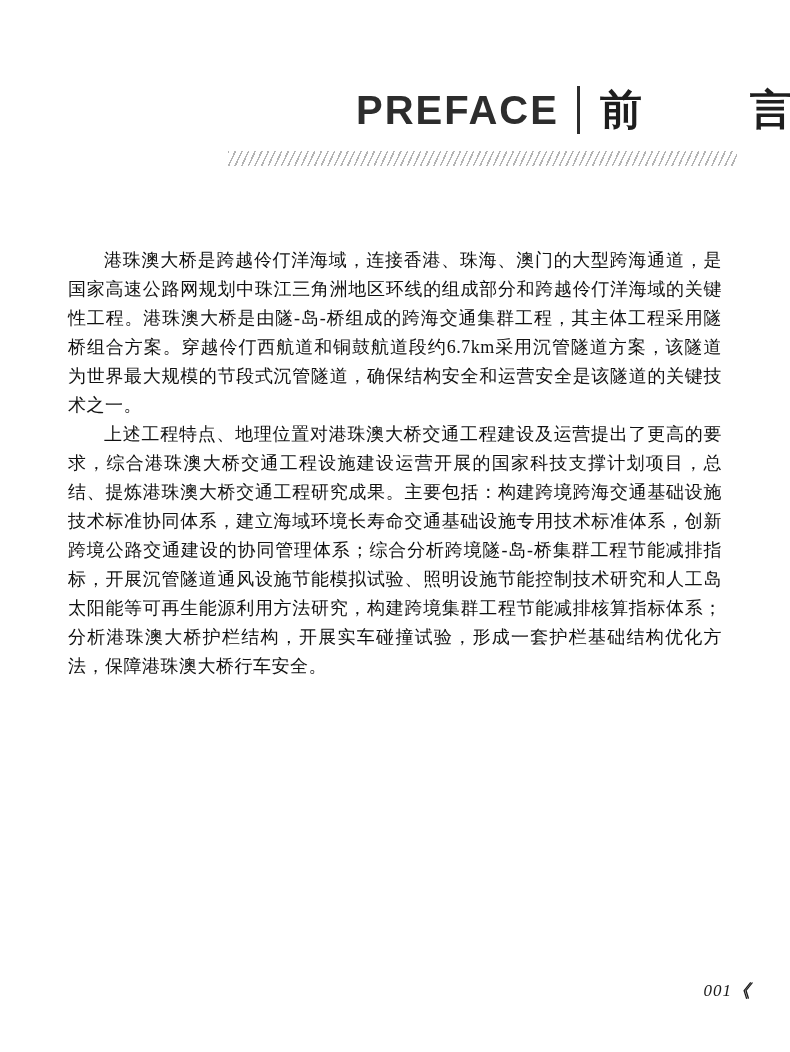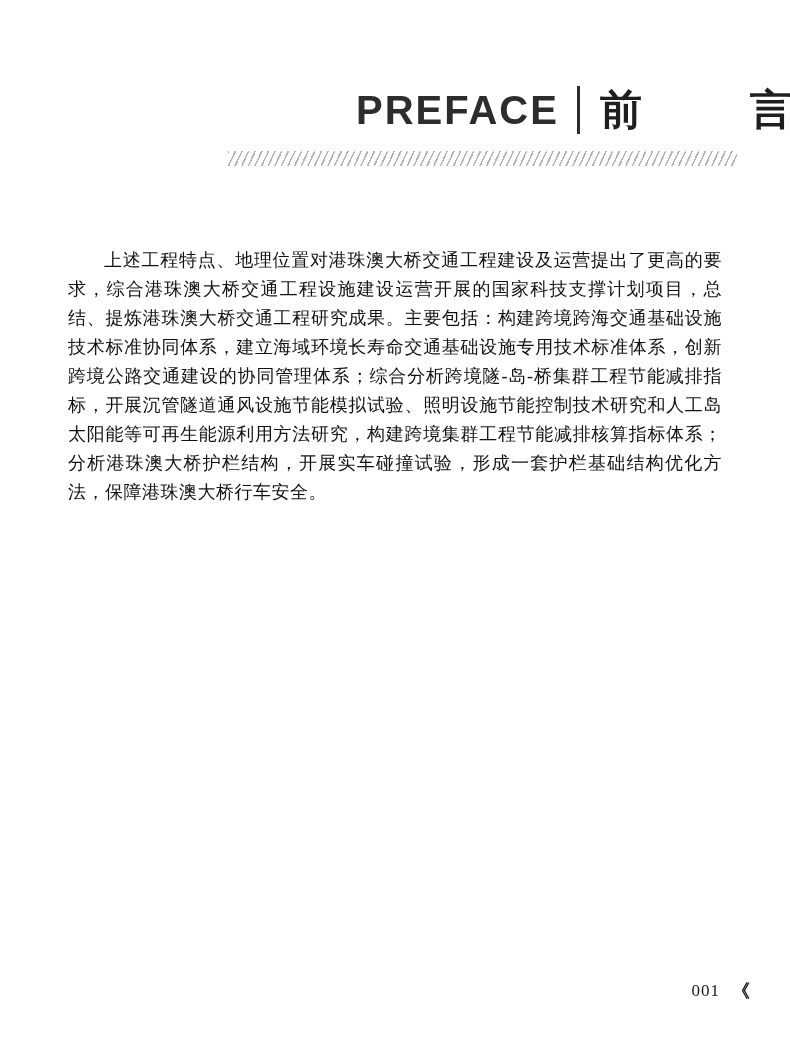--- a/index.html
+++ b/index.html
@@ -83,21 +83,22 @@
     color: #111111;
   }
 
   
   .footer {
     position: absolute;
     top: 981px;
     right: 40px;
     display: flex;
     align-items: center;
-    gap: 12px;
+    gap: 0;
+    font-style: italic;
   }
   .page-number {
     font-size: 17px;
     color: #1a1a1a;
     letter-spacing: 1px;
   }
   .page-marker {
     font-size: 18px;
     font-weight: 700;
     color: #1a1a1a;
@@ -114,20 +115,21 @@
     <span class="title-divider"></span>
     <span class="title-zh">
       <span>前</span>
       <span>言</span>
     </span>
   </div>
 
   <div class="hatch-band"></div>
 
   <div class="body-text">
+    <p>港珠澳大桥是跨越伶仃洋海域，连接香港、珠海、澳门的大型跨海通道，是国家高速公路网规划中珠江三角洲地区环线的组成部分和跨越伶仃洋海域的关键性工程。港珠澳大桥是由隧-岛-桥组成的跨海交通集群工程，其主体工程采用隧桥组合方案。穿越伶仃西航道和铜鼓航道段约6.7km采用沉管隧道方案，该隧道为世界最大规模的节段式沉管隧道，确保结构安全和运营安全是该隧道的关键技术之一。</p>
     <p>上述工程特点、地理位置对港珠澳大桥交通工程建设及运营提出了更高的要求，综合港珠澳大桥交通工程设施建设运营开展的国家科技支撑计划项目，总结、提炼港珠澳大桥交通工程研究成果。主要包括：构建跨境跨海交通基础设施技术标准协同体系，建立海域环境长寿命交通基础设施专用技术标准体系，创新跨境公路交通建设的协同管理体系；综合分析跨境隧-岛-桥集群工程节能减排指标，开展沉管隧道通风设施节能模拟试验、照明设施节能控制技术研究和人工岛太阳能等可再生能源利用方法研究，构建跨境集群工程节能减排核算指标体系；分析港珠澳大桥护栏结构，开展实车碰撞试验，形成一套护栏基础结构优化方法，保障港珠澳大桥行车安全。</p>
   </div>
 
   <div class="footer">
     <span class="page-number">001</span>
     <span class="page-marker">《</span>
   </div>
 
 </div>
 

